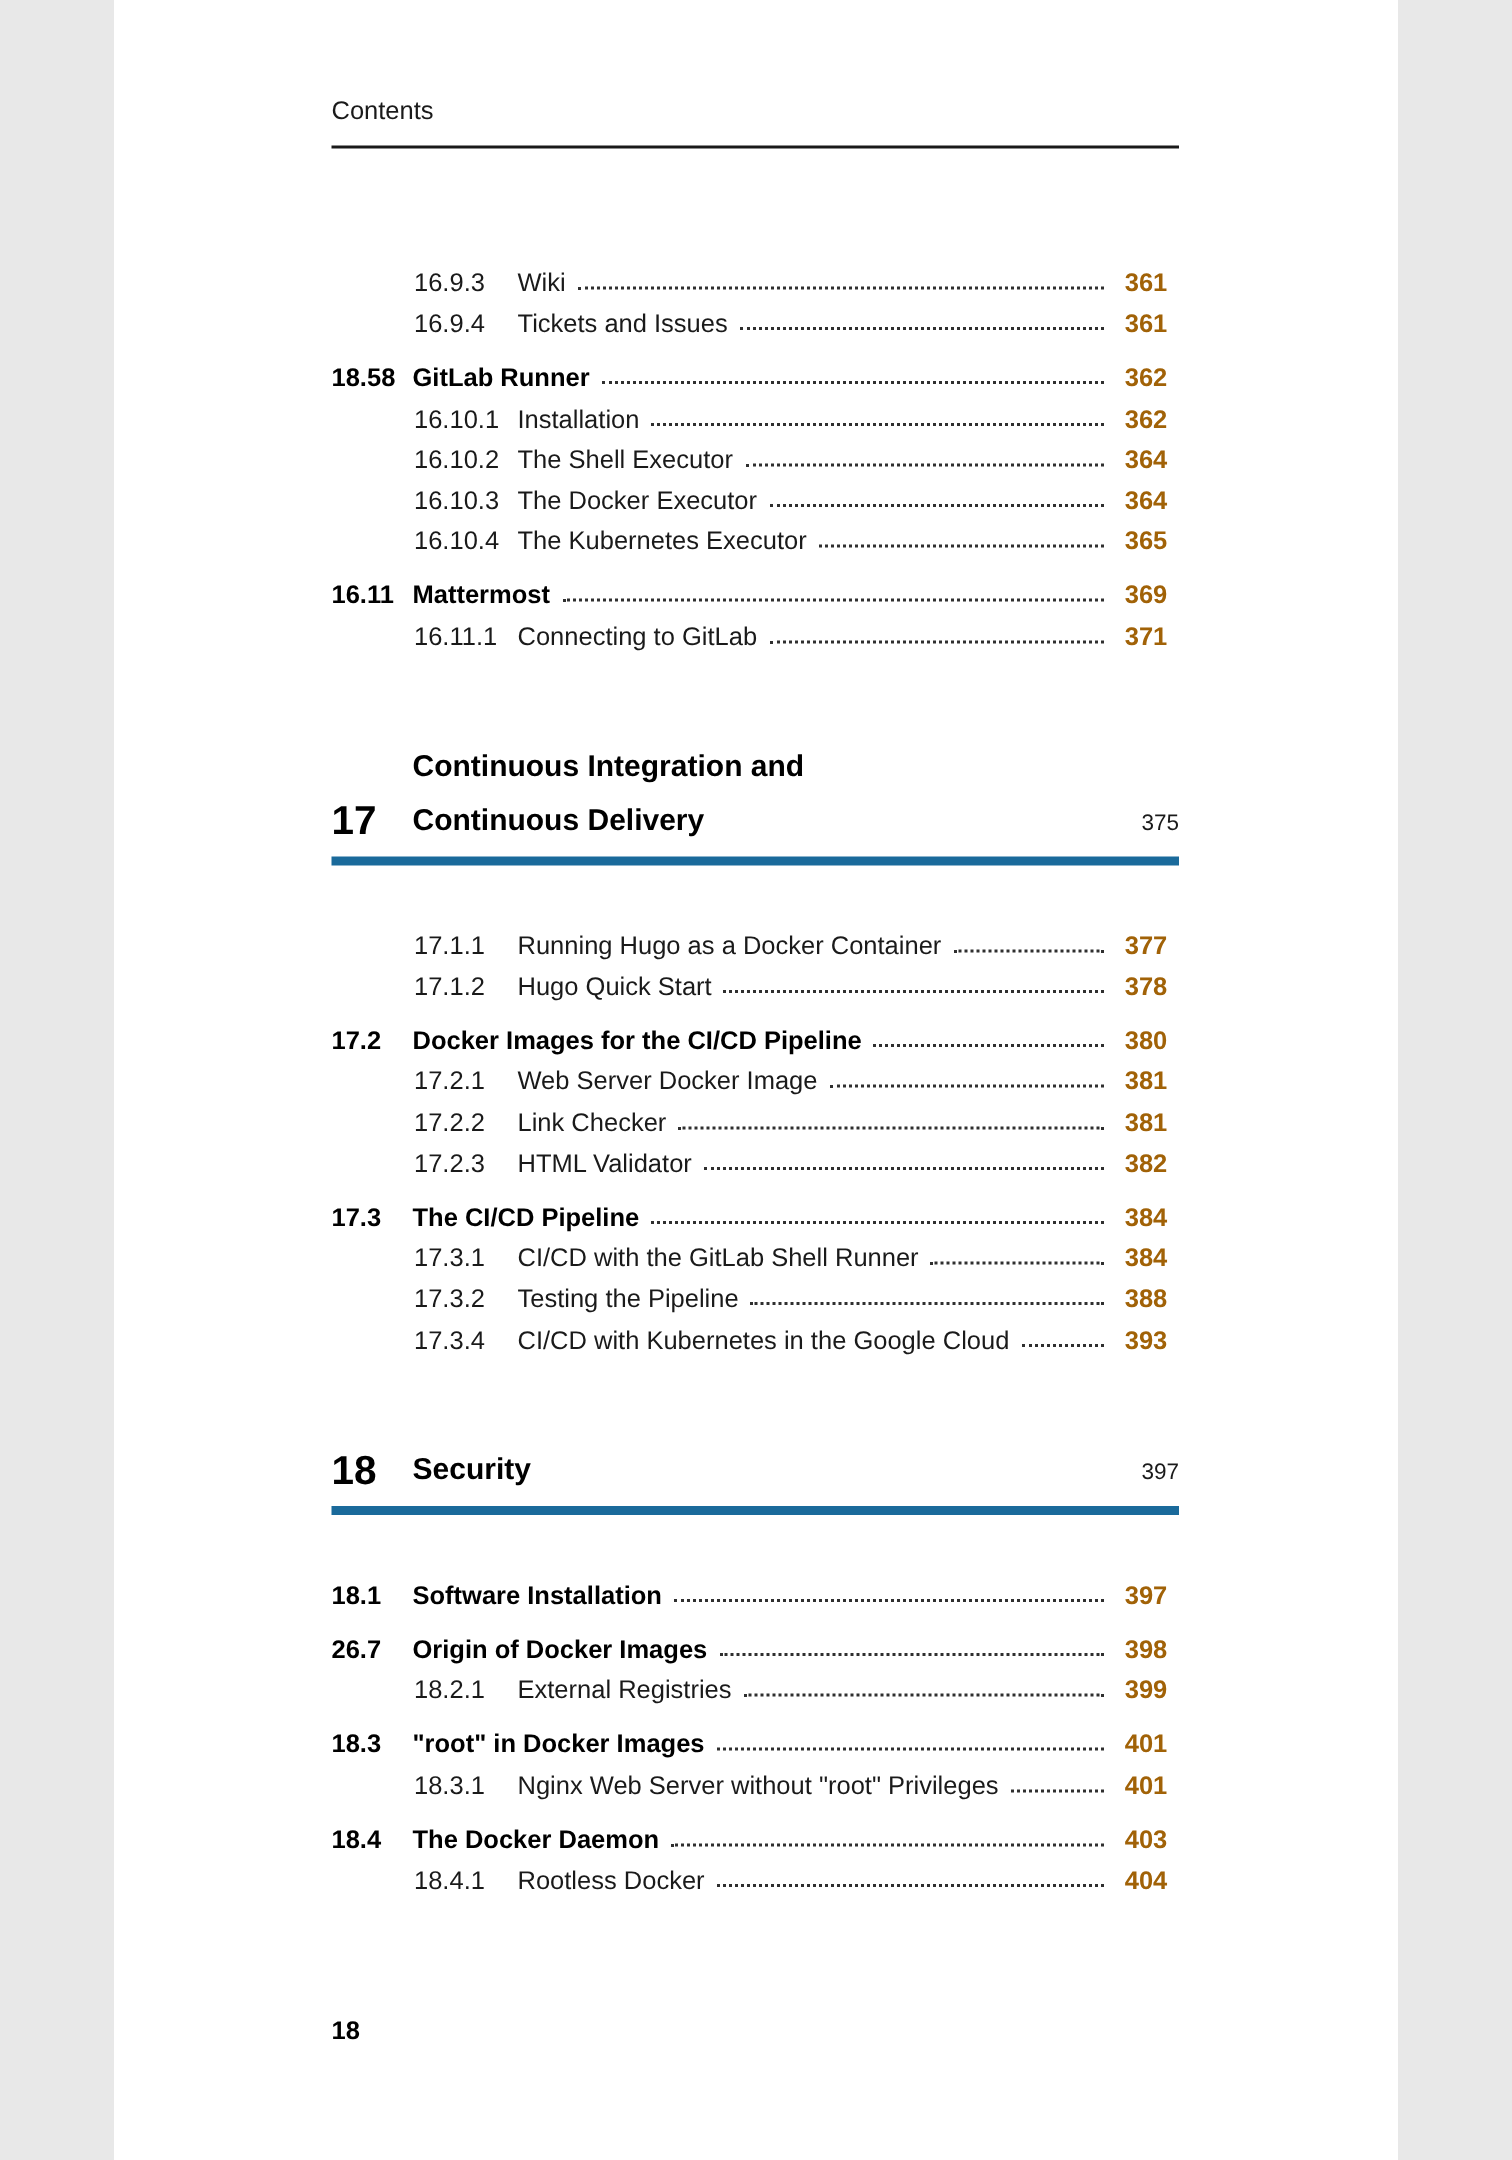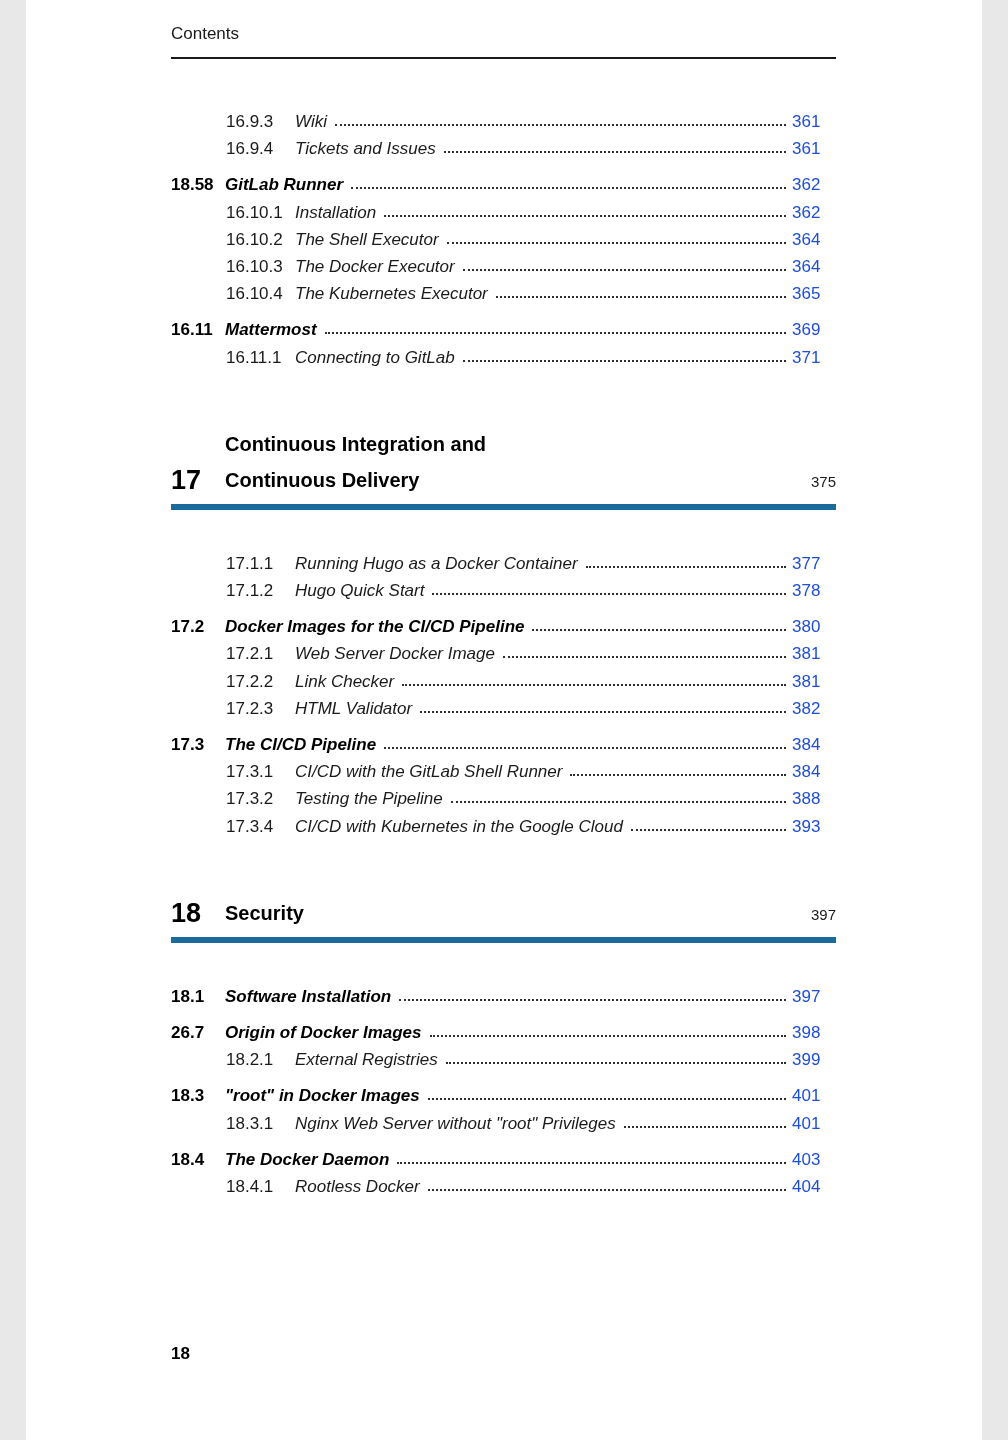--- a/index.html
+++ b/index.html
@@ -1,37 +1,37 @@
 <!DOCTYPE html>
 <html style="--accent: #1a6a9b;"><head>
 <meta charset="utf-8">
 <style>
   html,body{margin:0;padding:0;background:#e8e8e8;}
   .page{
-    width:956px;height:1440px;background:#ffffff;position:relative;
+    width:856px;height:1440px;background:#ffffff;position:relative;
     font-family:"Liberation Sans",sans-serif;color:#1a1a1a;
-    box-sizing:border-box;padding:24px 146px 0 145px;overflow:hidden;
+    box-sizing:border-box;padding:64px 146px 0 145px;overflow:hidden;
     margin:0 auto;
   }
   .running-head{font-size:17px;color:#1a1a1a;}
   .header-rule{height:2px;background:#1a1a1a;margin-top:13px;}
-  .toc{margin-top:49px;}
+  .toc{margin-top:76px;}
   .toc-group{margin-bottom:9px;}
   .toc-row{display:flex;align-items:baseline;line-height:27.2px;font-size:17px;}
   .toc-row .num{flex:0 0 54px;white-space:nowrap;}
   .lvl1 .num,.lvl1 .title{font-weight:bold;color:#000;}
   .lvl2{padding-left:55px;}
   .lvl2 .num{flex:0 0 69px;}
-  .title{white-space:nowrap;font-style:italic;}
+  .title{white-space:nowrap;}
   .leader{
     flex:1 1 auto;min-width:20px;
     border-bottom:2px dotted #2f2f2f;
     margin:0 6px 0 8px;position:relative;top:-1px;
   }
-  .pg{flex:0 0 44px;text-align:left;font-weight:normal;color:#1d4ed8;}
+  .pg{flex:0 0 44px;text-align:center;font-weight:bold;color:#a16207;}
   .chapter{margin:55px 0 40px;}
   .ch-row{display:flex;align-items:flex-end;}
   .ch-num{flex:0 0 54px;font-weight:bold;font-size:27px;line-height:36px;color:#000;}
   .ch-title{font-weight:bold;font-size:20px;line-height:36px;color:#000;}
   .ch-page{margin-left:auto;align-self:flex-end;font-size:15px;line-height:27px;margin-bottom:3px;}
   .ch-rule{height:6px;background:var(--accent,#1a6a9b);margin-top:6px;}
   .folio{position:absolute;left:145px;top:1344px;font-size:17px;font-weight:bold;color:#000;}
 </style>
 </head>
 <body>

